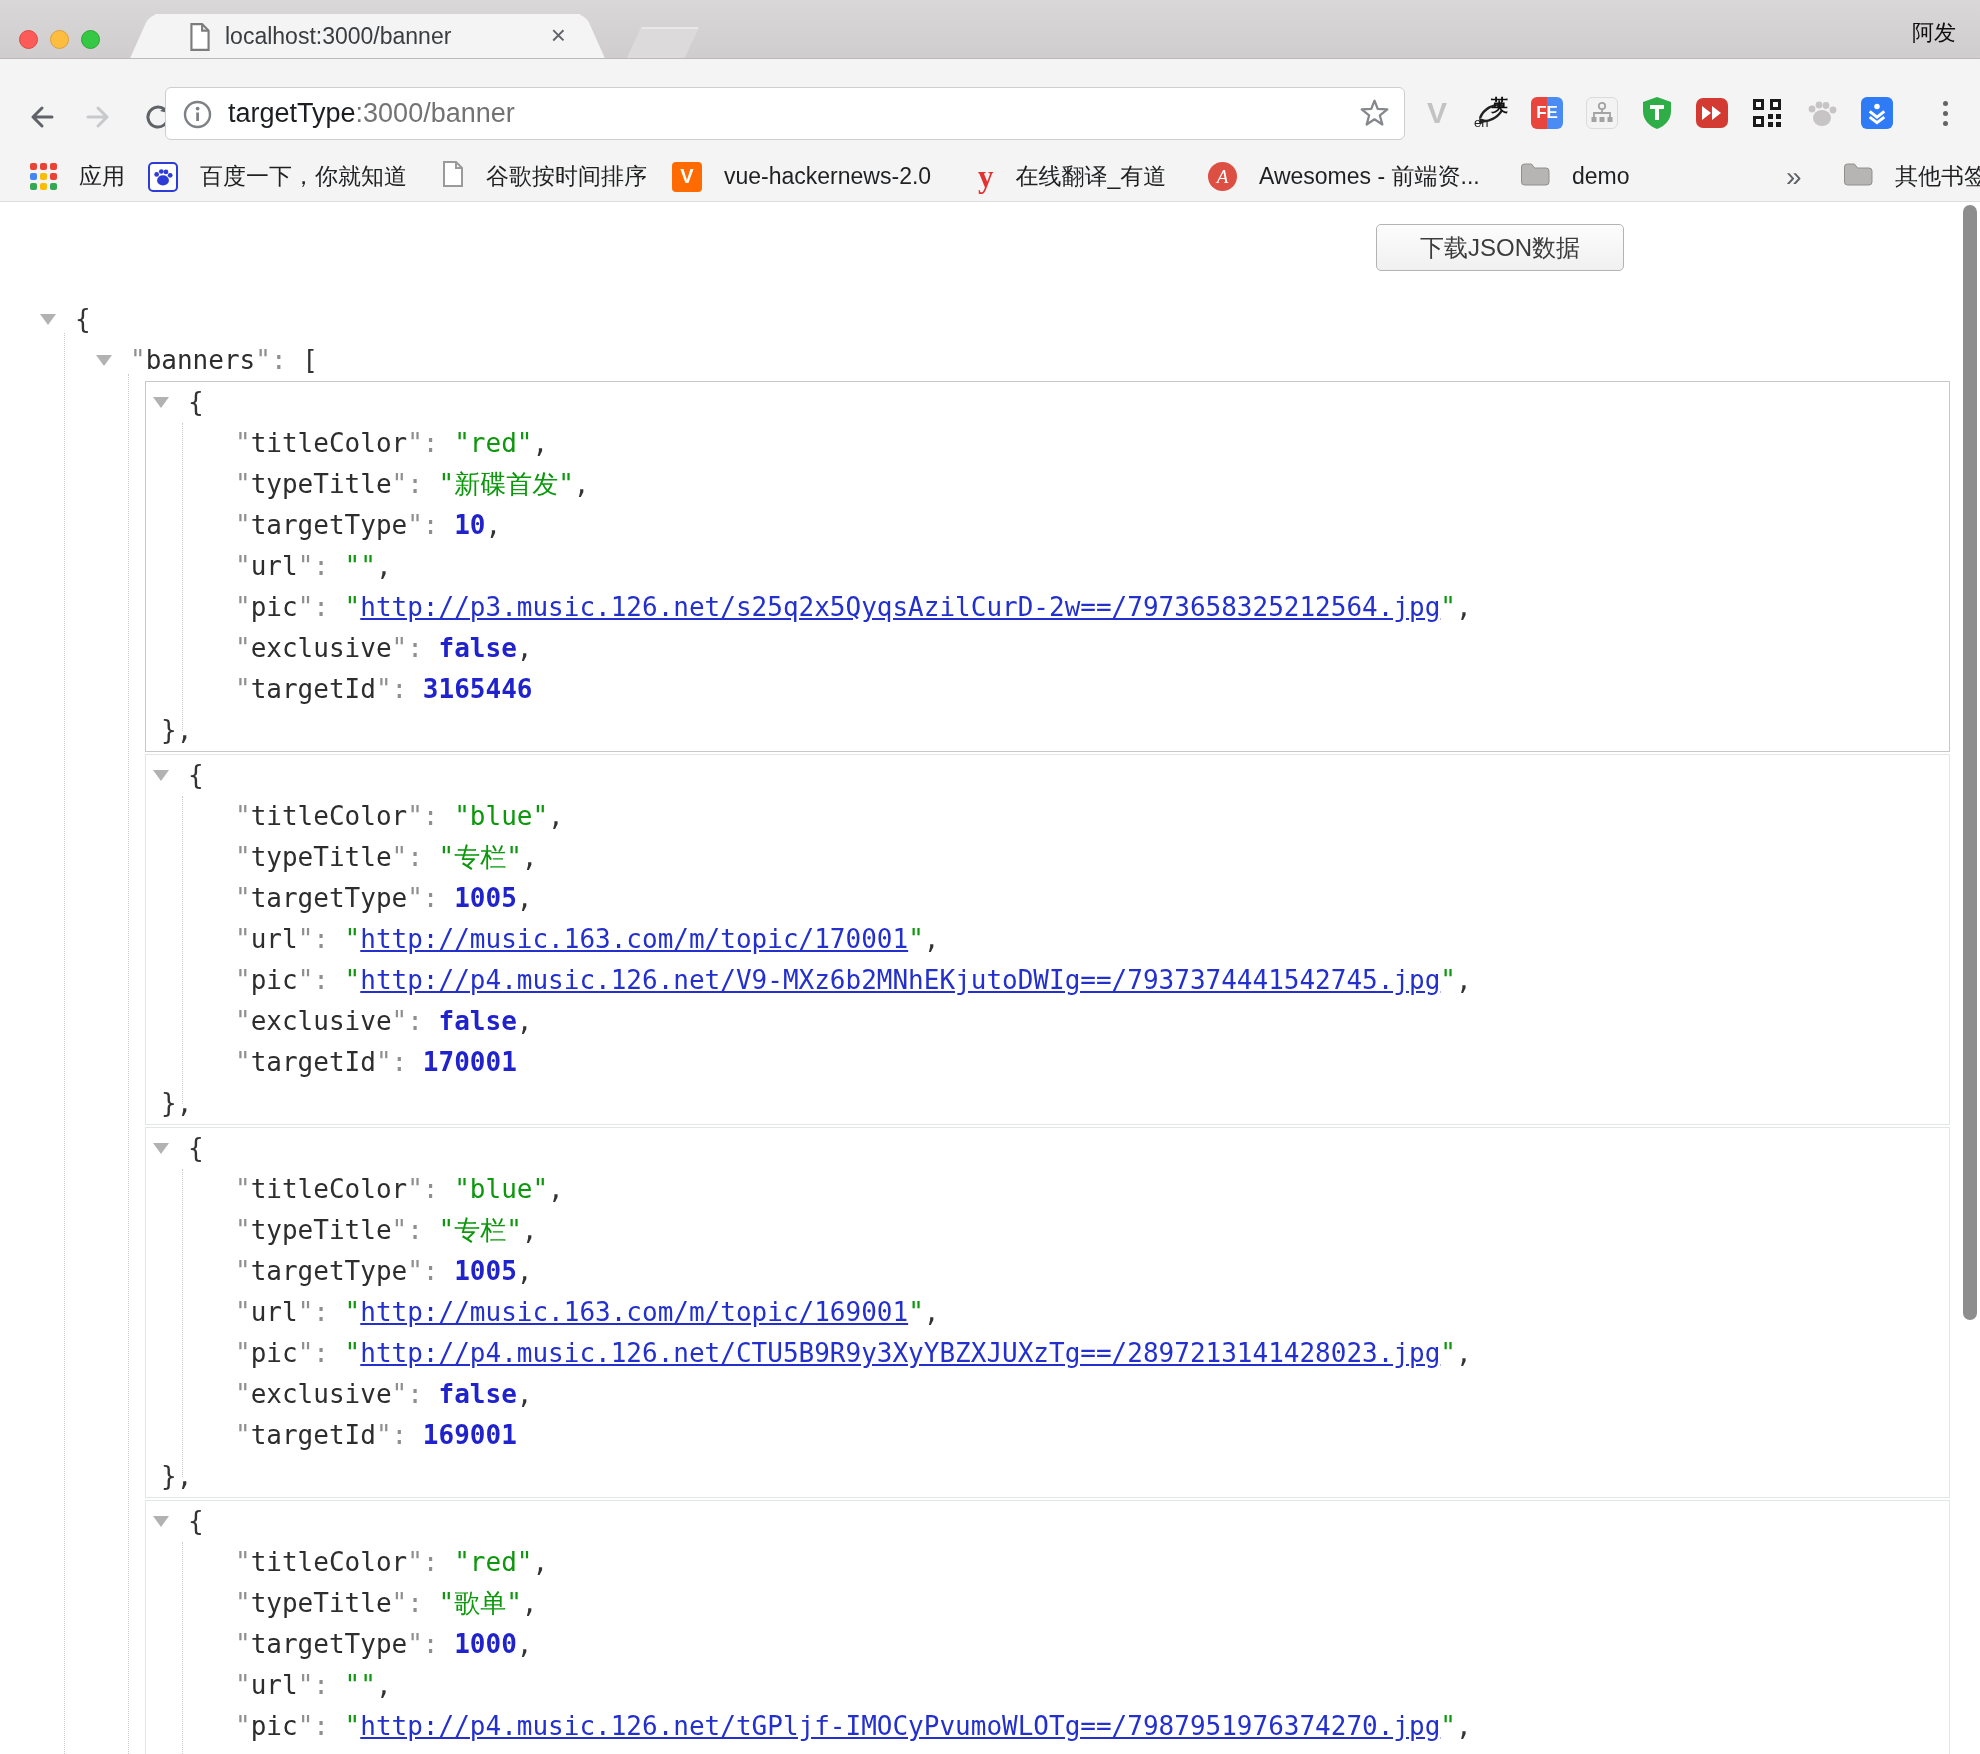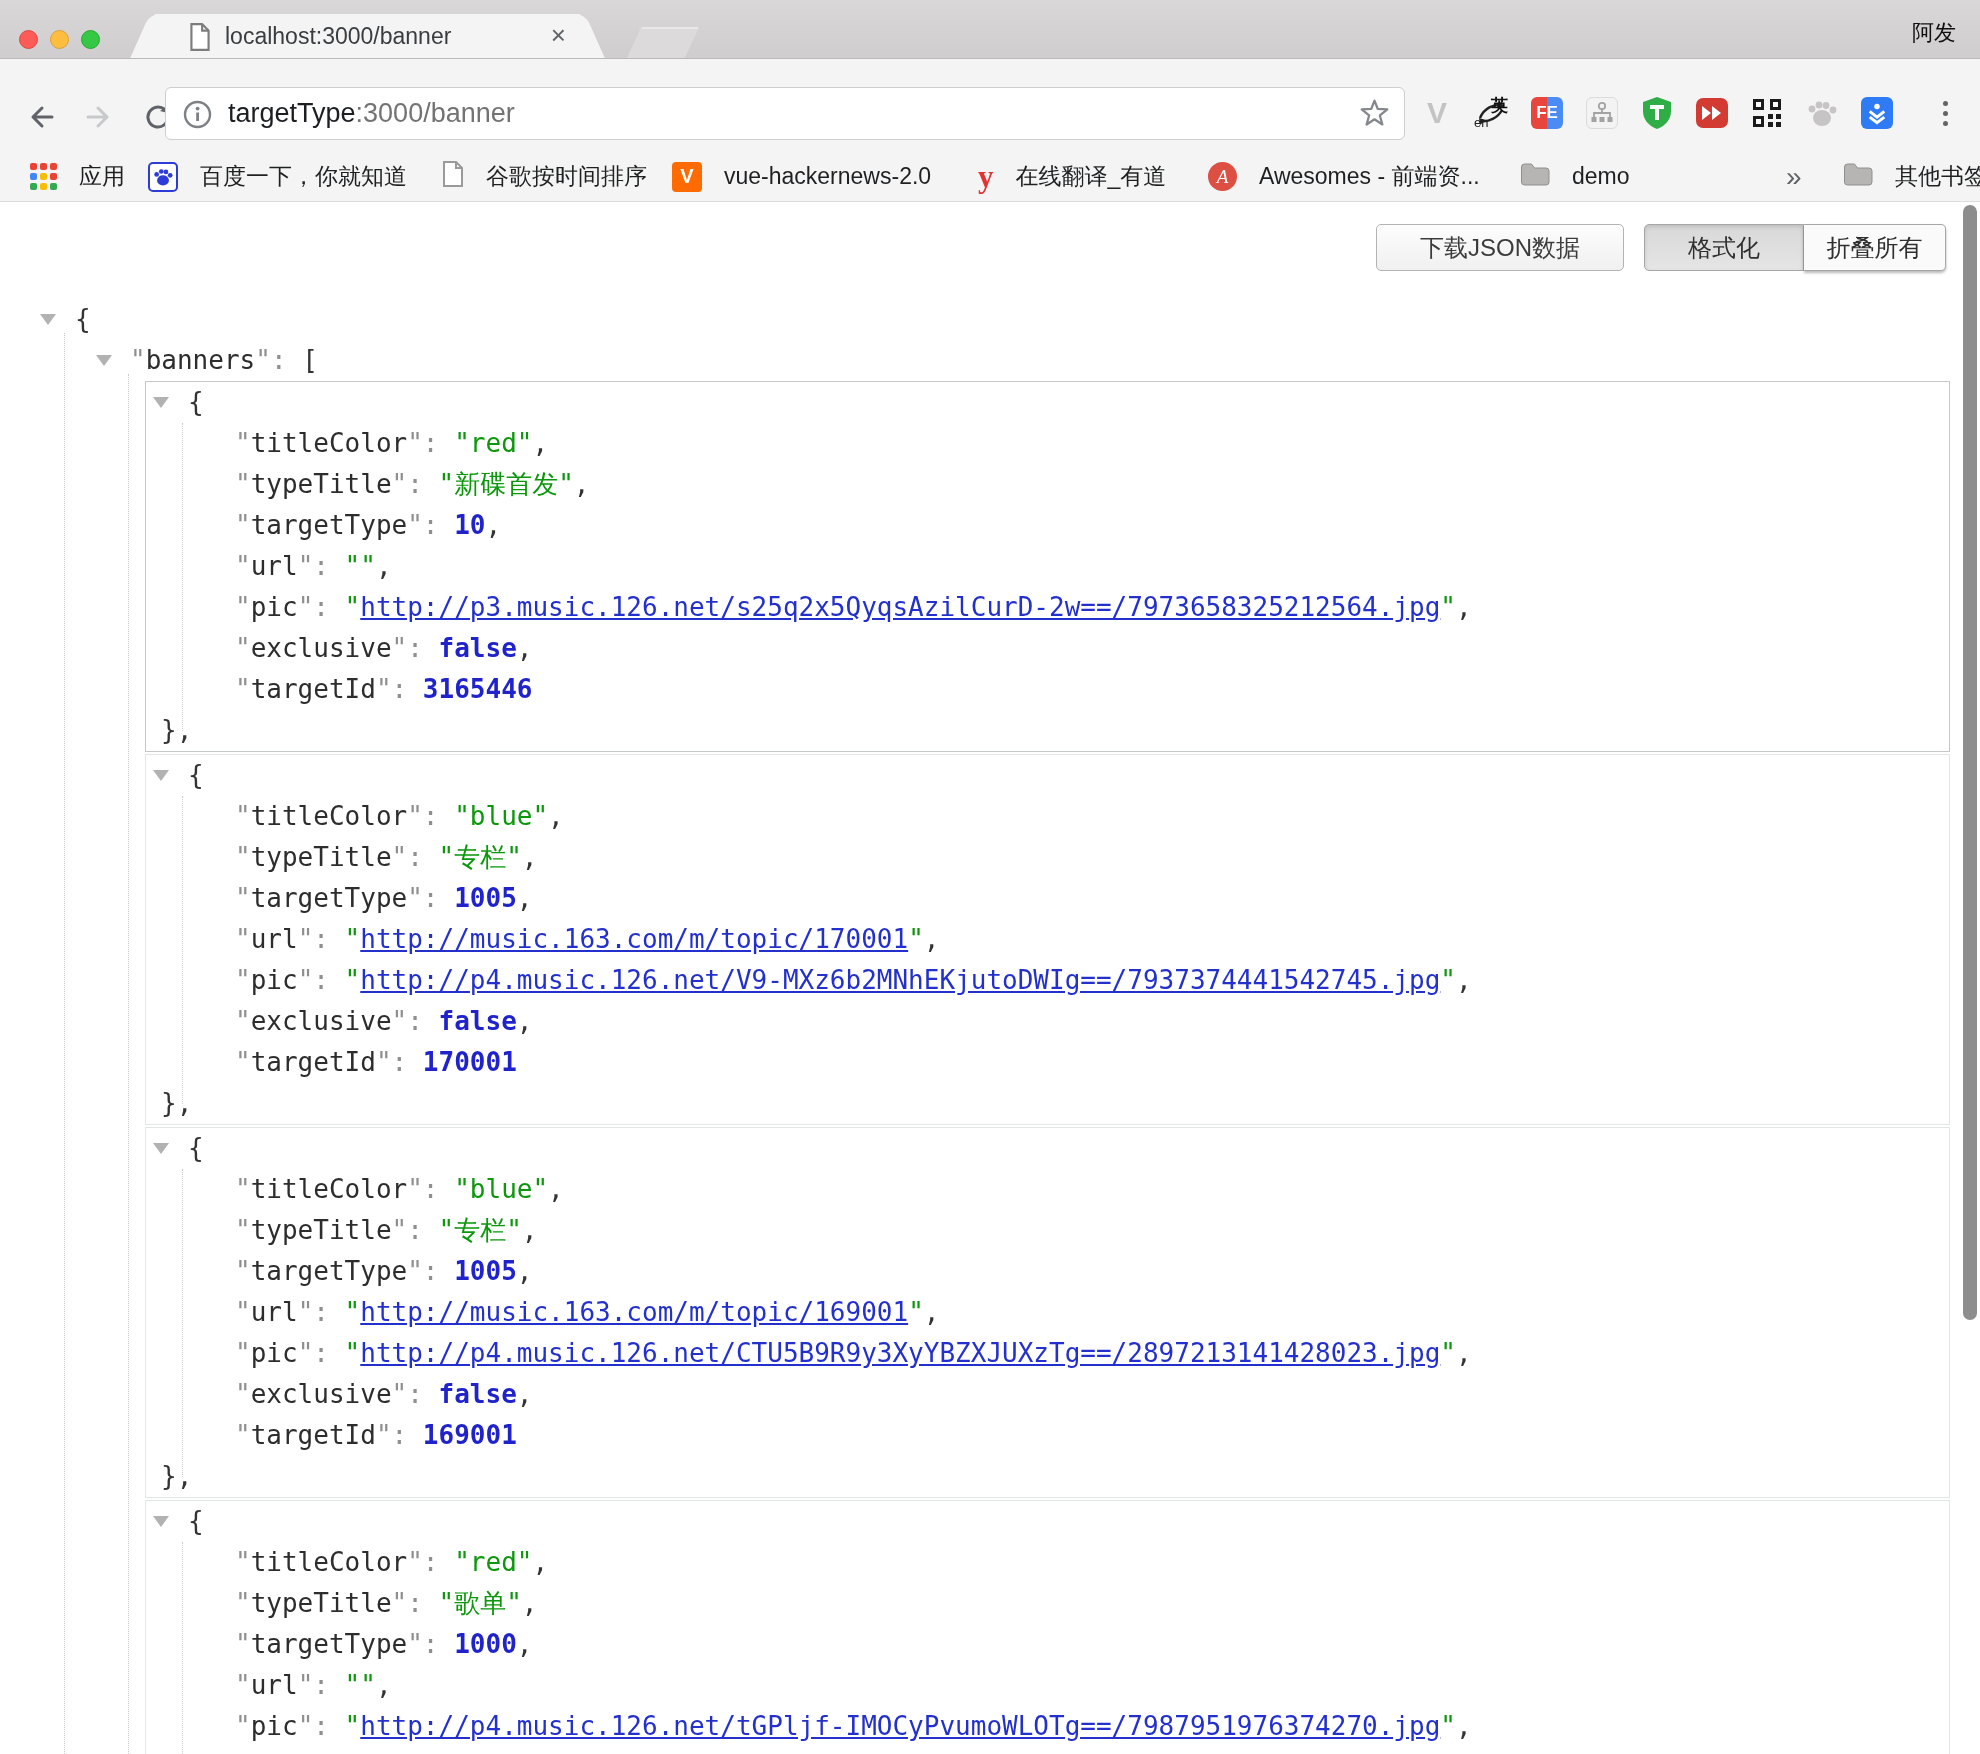--- a/index.html
+++ b/index.html
@@ -323,24 +323,20 @@
   <span class="bm" style="left:1843px">
     <span><svg width="30" height="24" viewBox="0 0 30 24">
           <path d="M1.5 5 q0-3 3-3 h7 l3 4 h11.5 q3 0 3 3 v11 q0 3-3 3 h-21.5 q-3 0-3-3 z" fill="#b7b4b4" stroke="#918e8e"></path>
         </svg></span>
     <span>其他书签</span>
   </span>
 </div>
 
 <div class="page">
   <div class="btn-download">下载JSON数据</div>
-  <div class="seg">
-    <div class="seg-b seg-format">格式化</div>
-    <div class="seg-b seg-collapse">折叠所有</div>
-  </div>
 
   <div class="guide g-root"></div>
   <div class="guide g-arr"></div>
 
   <div class="json">
     <div class="j-line j-root">
       <span class="tri"></span>
       <span class="c">{</span>
     </div>
     <div class="j-line j-banners">

